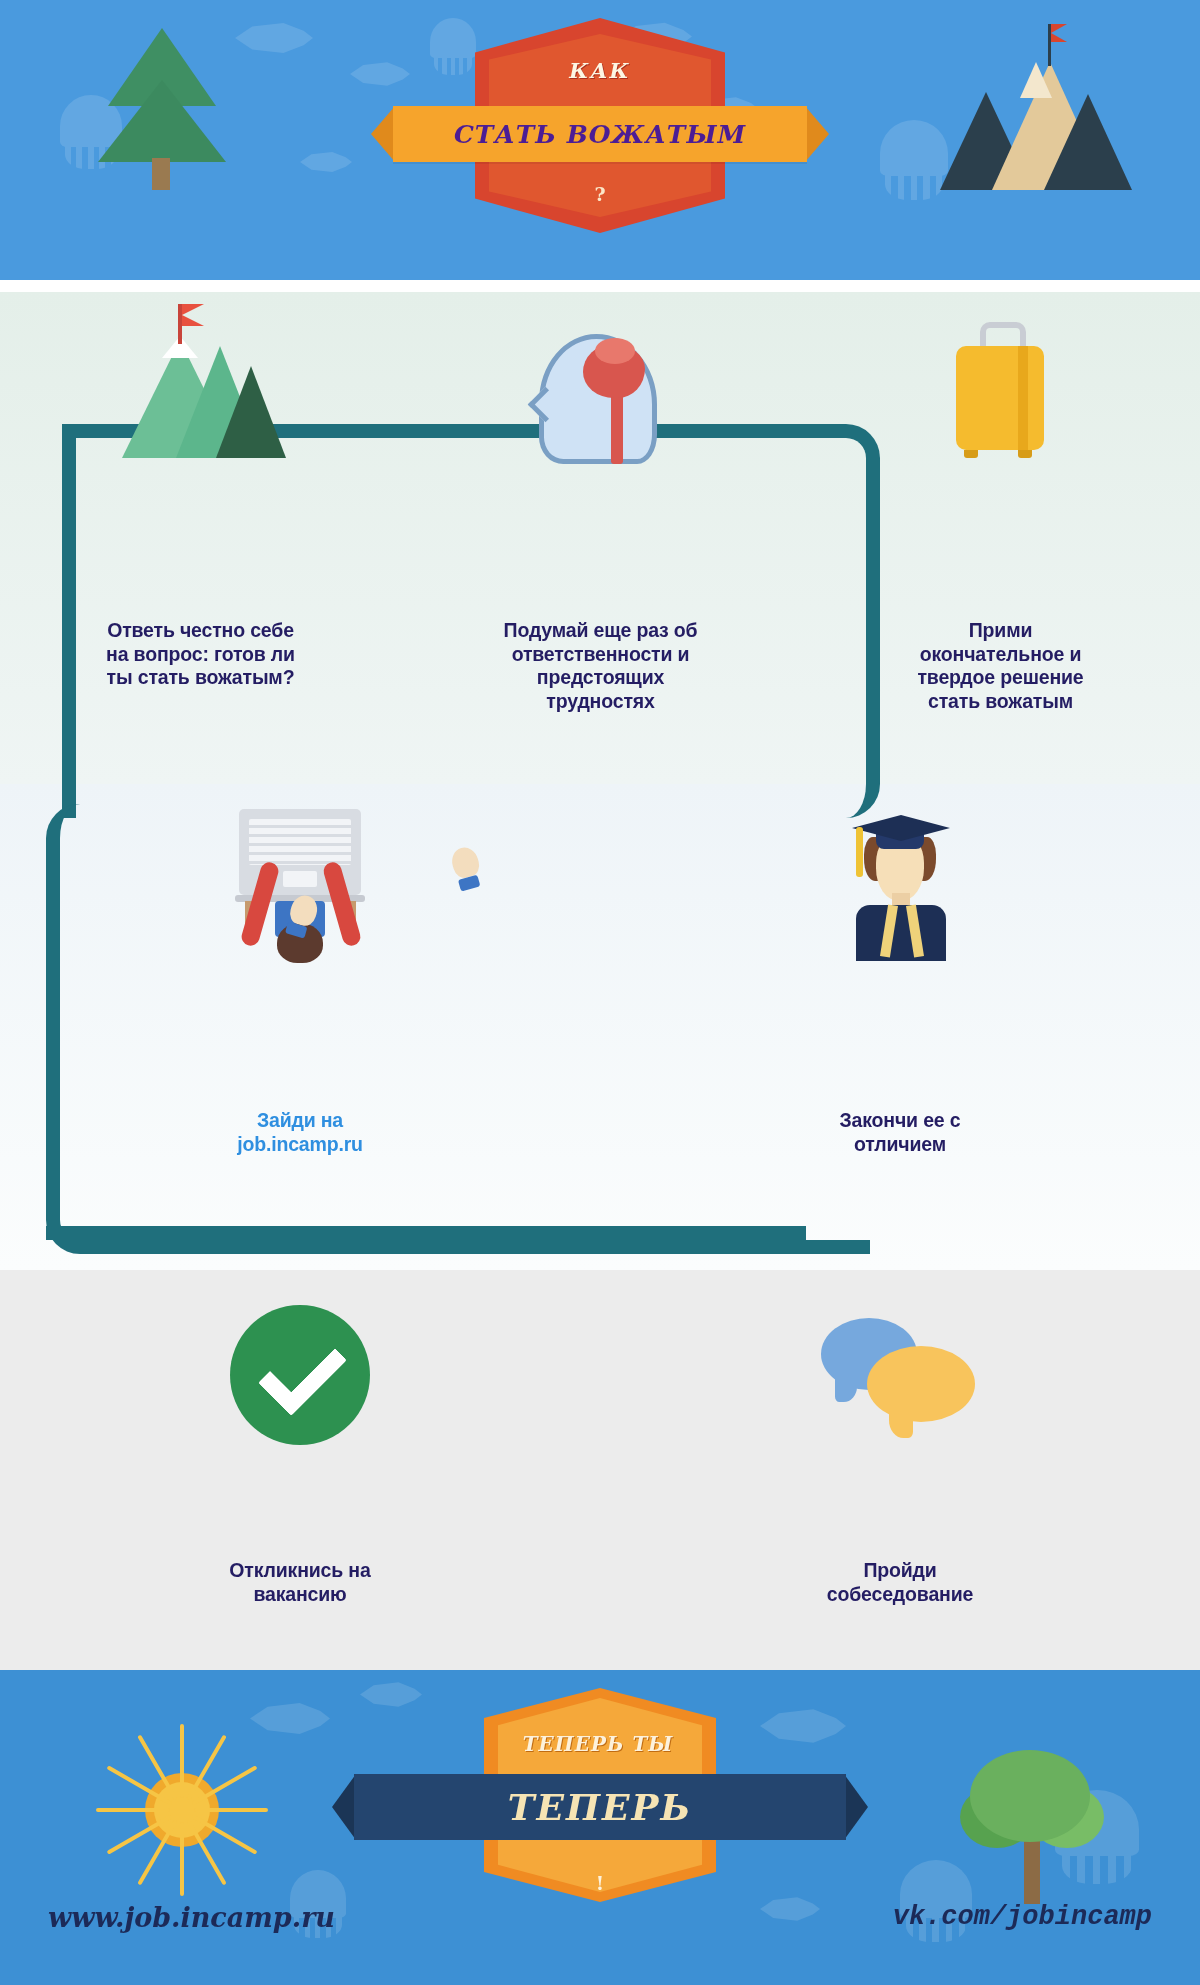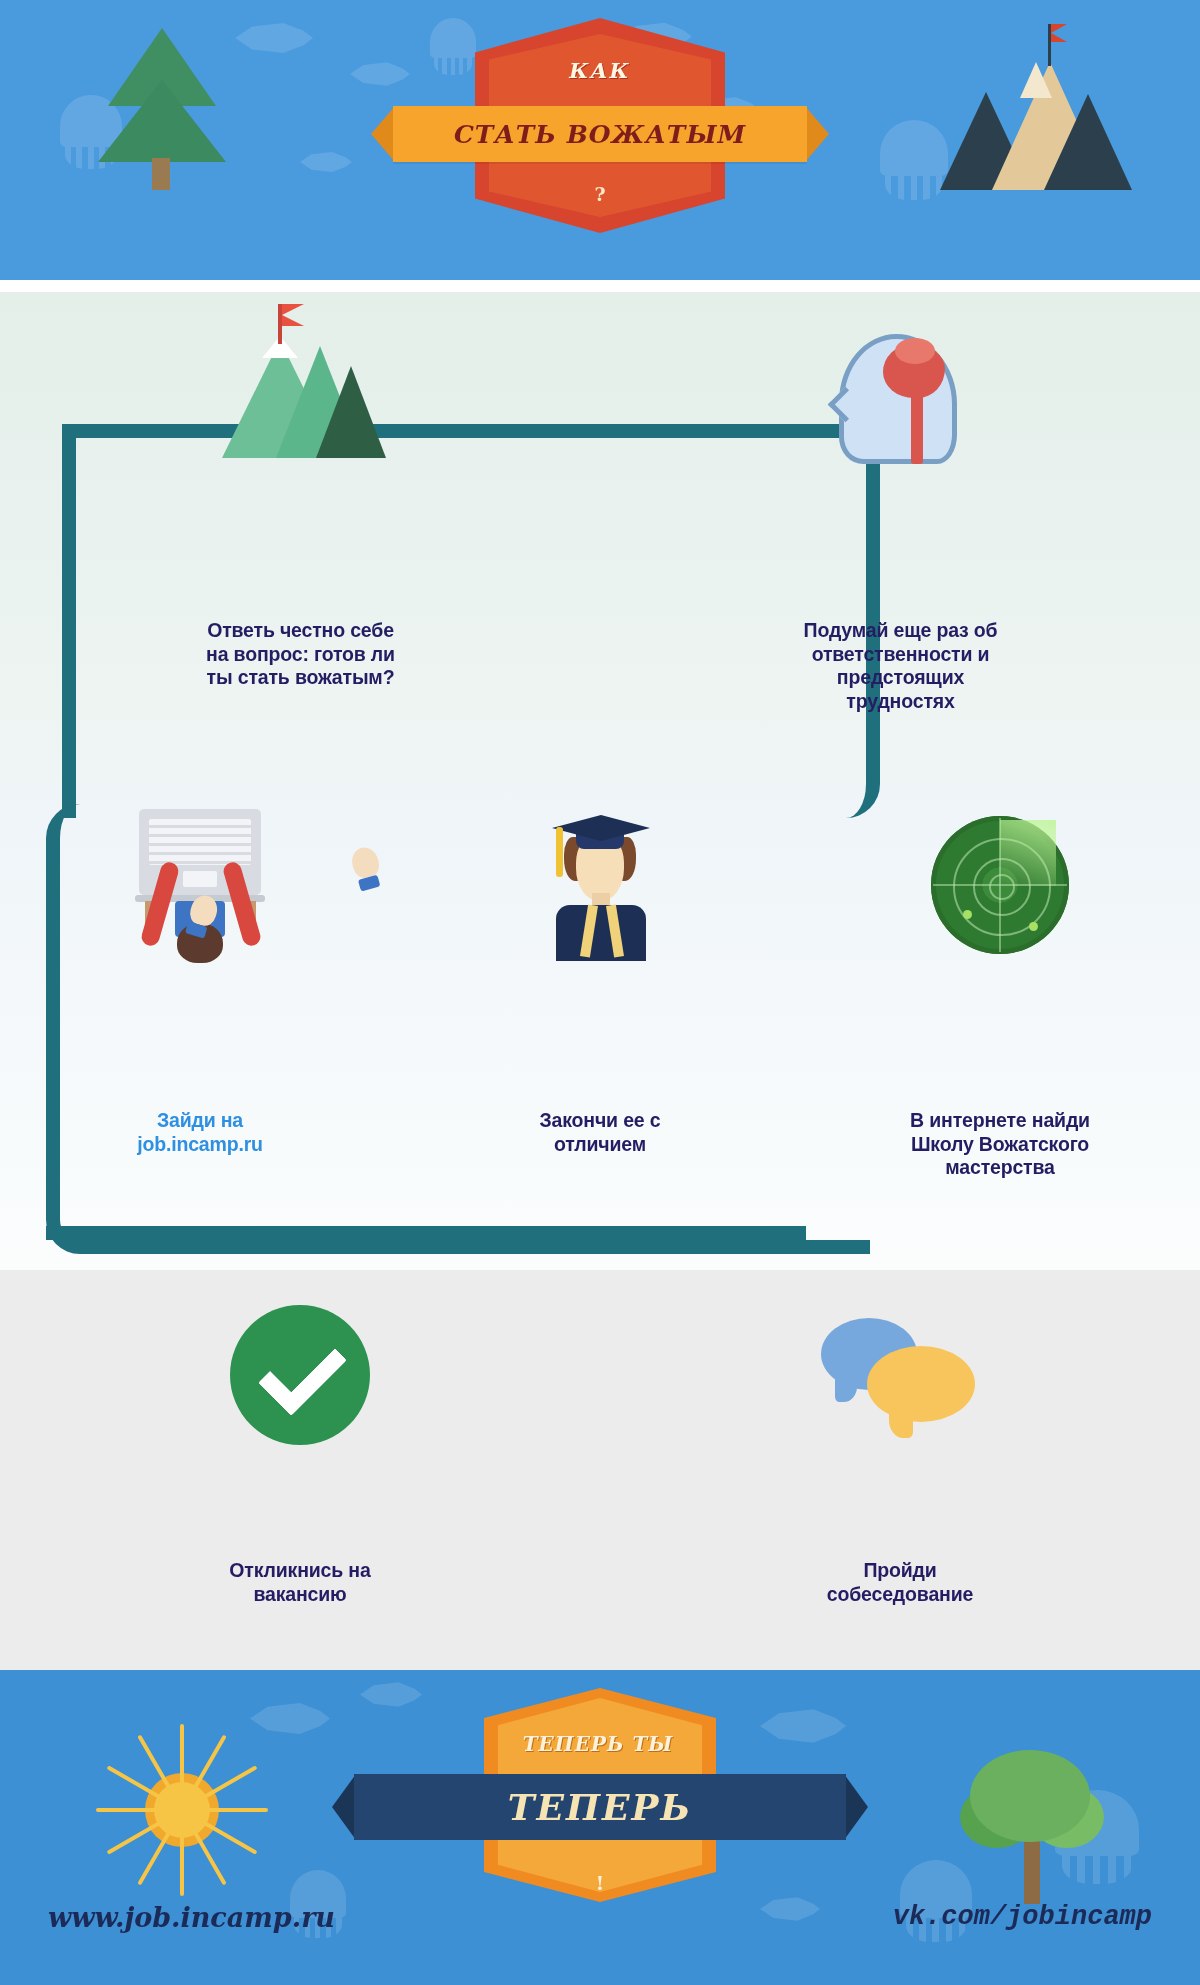--- a/index.html
+++ b/index.html
@@ -37,21 +37,21 @@
     clip-path:polygon(50% 0,100% 14%,100% 86%,50% 100%,0 86%,0 14%);}
   .badge .kak{position:absolute;top:40px;left:0;right:0;text-align:center;
     font-family:"DejaVu Serif",serif;font-style:italic;font-weight:bold;
     color:#fdf6e3;font-size:21px;letter-spacing:2px;text-shadow:1px 1px 0 #a8301e;}
   .badge .qm{position:absolute;bottom:28px;left:0;right:0;text-align:center;
     font-family:"DejaVu Serif",serif;font-weight:bold;color:#fbe6c8;font-size:19px;}
   .ribbon{position:absolute;left:-82px;right:-82px;top:88px;height:56px;background:#f6a42c;
     display:flex;align-items:center;justify-content:center;z-index:3;
     box-shadow:0 2px 0 rgba(0,0,0,.07);}
   .ribbon span{font-family:"DejaVu Serif",serif;font-style:italic;font-weight:bold;
-    color:#7f1d1d;font-size:25px;letter-spacing:1px;white-space:nowrap;}
+    color:#4c1d95;font-size:25px;letter-spacing:1px;white-space:nowrap;}
   .rib-tail{position:absolute;top:88px;width:0;height:0;z-index:2;}
   .rib-l{left:-104px;border-top:28px solid transparent;border-bottom:28px solid transparent;
     border-right:24px solid #e08a1c;}
   .rib-r{right:-104px;border-top:28px solid transparent;border-bottom:28px solid transparent;
     border-left:24px solid #e08a1c;}
 
   
   .tree{position:absolute;left:96px;top:28px;width:140px;height:160px;}
   .tree .t1{position:absolute;left:12px;top:0;width:0;height:0;
     border-left:54px solid transparent;border-right:54px solid transparent;border-bottom:78px solid #3f8f63;}
@@ -327,20 +327,31 @@
           <div class="sk"></div>
             <div class="nose"></div>
           <div class="stem"></div>
             <div class="br"></div>
             <div class="br2"></div>
         </div>
       </div>
       <div class="lbl">Подумай еще раз об ответственности и предстоящих трудностях</div>
     </div>
 
+    <div class="cell">
+      <div class="art">
+        <div class="ic-case">
+          <div class="hd"></div>
+            <div class="body"></div>
+          <div class="ft f1"></div>
+            <div class="ft f2"></div>
+        </div>
+      </div>
+      <div class="lbl">Прими окончательное и твердое решение стать вожатым</div>
+    </div>
 
   </div>
 
   <div class="row r2">
 
     <div class="cell">
       <div class="art">
         <div class="ic-lap">
           <div class="scr"></div>
             <div class="keys"></div>
@@ -374,36 +385,20 @@
             <div class="vL"></div>
             <div class="vR"></div>
           <div class="capBase"></div>
             <div class="capTop"></div>
             <div class="tas"></div>
         </div>
       </div>
       <div class="lbl">Закончи ее с отличием</div>
     </div>
 
-    <div class="cell">
-      <div class="art">
-        <div class="ic-rad">
-          <div class="disc"></div>
-          <div class="ring g1"></div>
-            <div class="ring g2"></div>
-            <div class="ring g3"></div>
-          <div class="cr cv"></div>
-            <div class="cr ch"></div>
-          <div class="sweep"></div>
-          <div class="dot d1"></div>
-            <div class="dot d2"></div>
-        </div>
-      </div>
-      <div class="lbl">В интернете найди Школу Вожатского мастерства</div>
-    </div>
 
   </div>
 
   <div class="row r3">
 
 
     <div class="cell">
       <div class="art">
         <div class="ic-chk">
           <div class="cir"></div>

